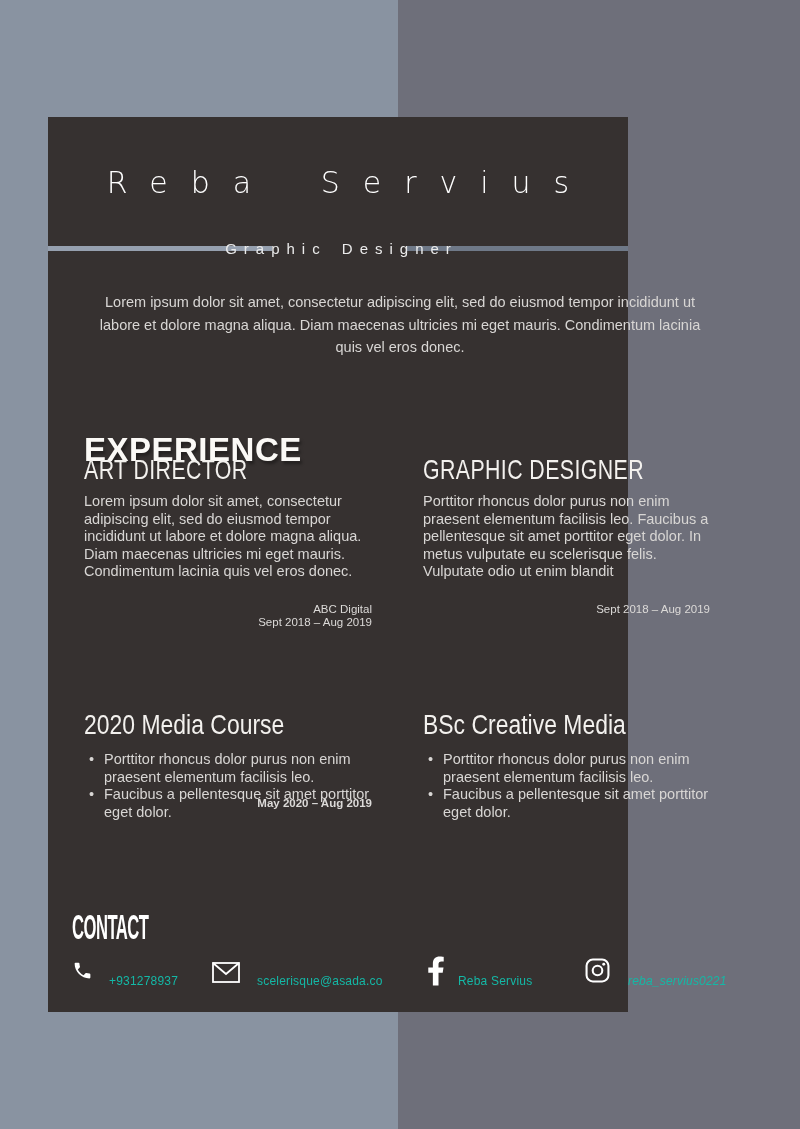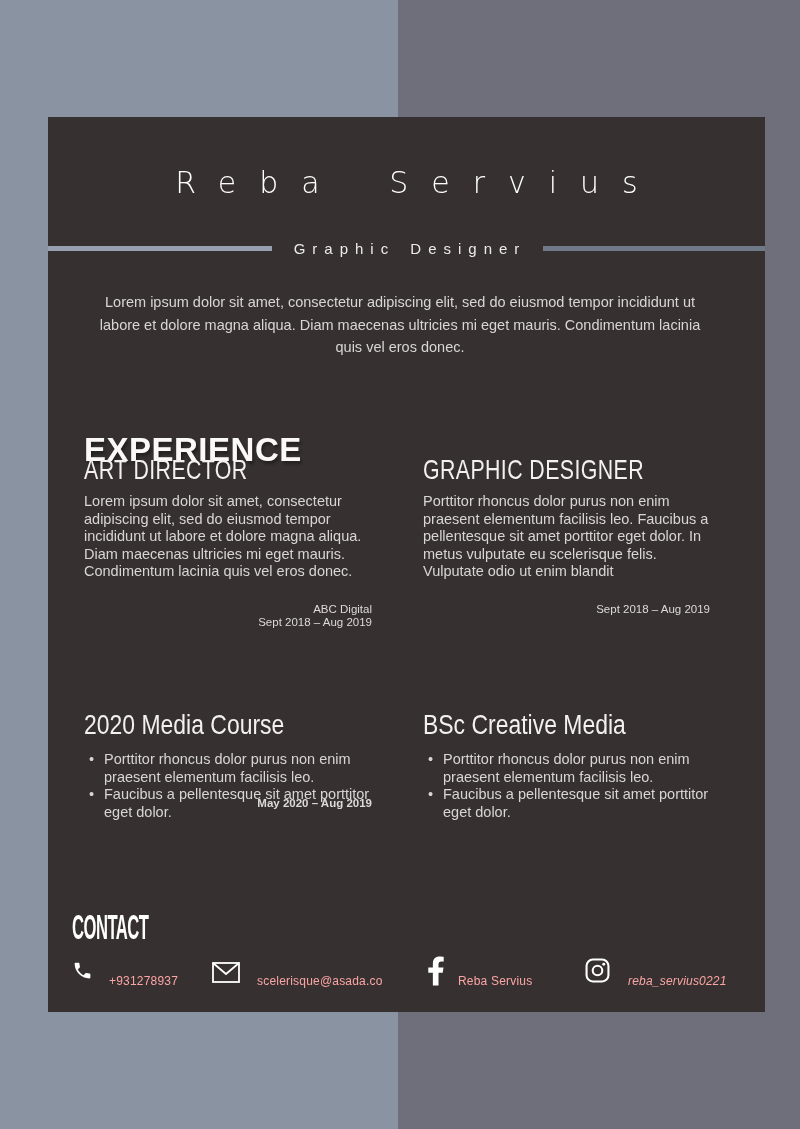--- a/index.html
+++ b/index.html
@@ -12,21 +12,21 @@
   }
   .bg-left {
     position: absolute; left: 0; top: 0; width: 398px; height: 1129px;
     background: #8993A1;
   }
   .bg-right {
     position: absolute; left: 398px; top: 0; width: 402px; height: 1129px;
     background: #6E6F7A;
   }
   .card {
-    position: absolute; left: 48px; top: 117px; width: 717px; height: 895px;
+    position: absolute; left: 48px; top: 117px; width: 580px; height: 895px;
     background: #363130;
   }
   
   .name {
     position: absolute; top: 46px; left: 0; width: 100%;
     text-align: center;
     font-family: "DejaVu Sans", "Liberation Sans", sans-serif;
     font-weight: 200;
     font-size: 30px; line-height: 40px;
     letter-spacing: 23px; word-spacing: 14px;
@@ -121,21 +121,21 @@
     letter-spacing: -1px;
     color: #FFFFFF;
     transform: scale(0.52, 1.08); transform-origin: left top;
     white-space: nowrap;
   }
   .contact-row { position: absolute; left: 0; top: 838px; width: 704px; height: 50px; }
   .c-icon { position: absolute; }
   .c-label {
     position: absolute; top: 19px;
     font-size: 12px; line-height: 14px; letter-spacing: 0.2px;
-    color: #fca5a5;
+    color: #14b8a6;
     white-space: nowrap;
   }
   .phone-icon { left: 24px; top: 3px; width: 21px; height: 25px; }
   .email-icon { left: 164px; top: 7px; width: 28px; height: 21px; }
   .fb-icon    { left: 379px; top: 1px; width: 18px; height: 30px; }
   .ig-icon    { left: 537px; top: 3px; width: 25px; height: 25px; }
   .phone-label { left: 61px; }
   .email-label { left: 209px; }
   .fb-label    { left: 410px; }
   .ig-label    { left: 580px; font-style: italic; }

